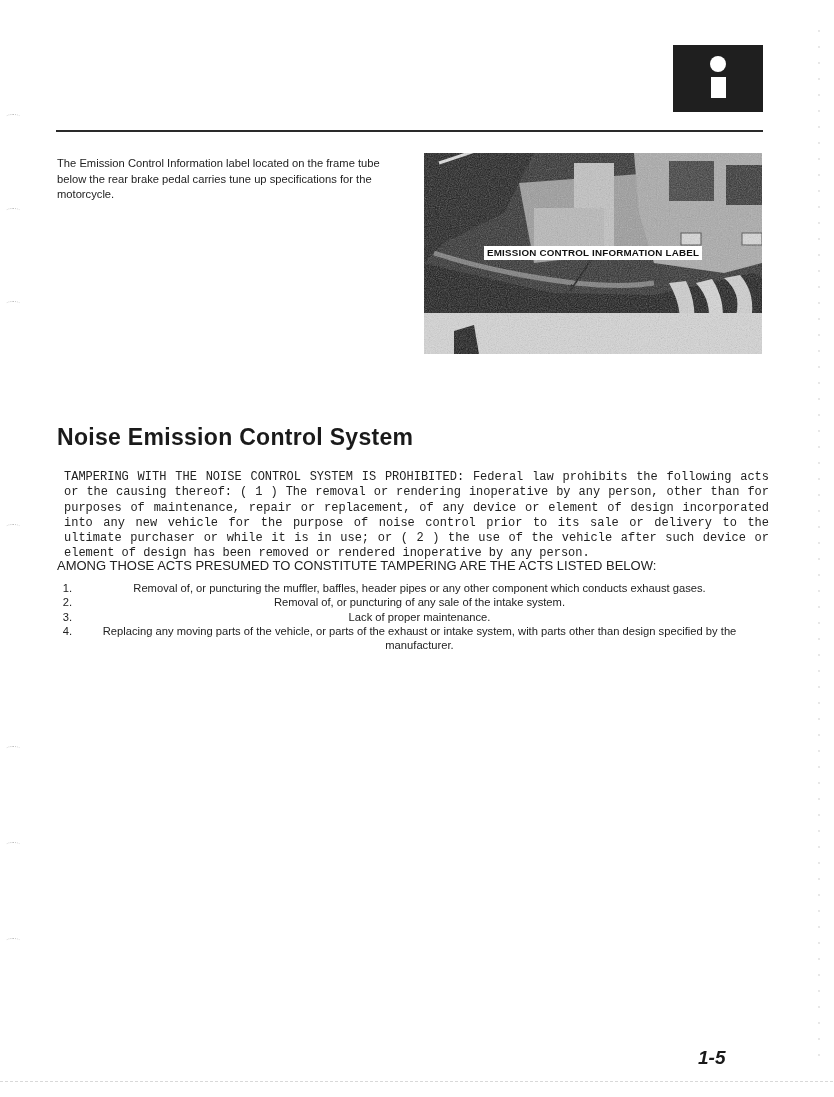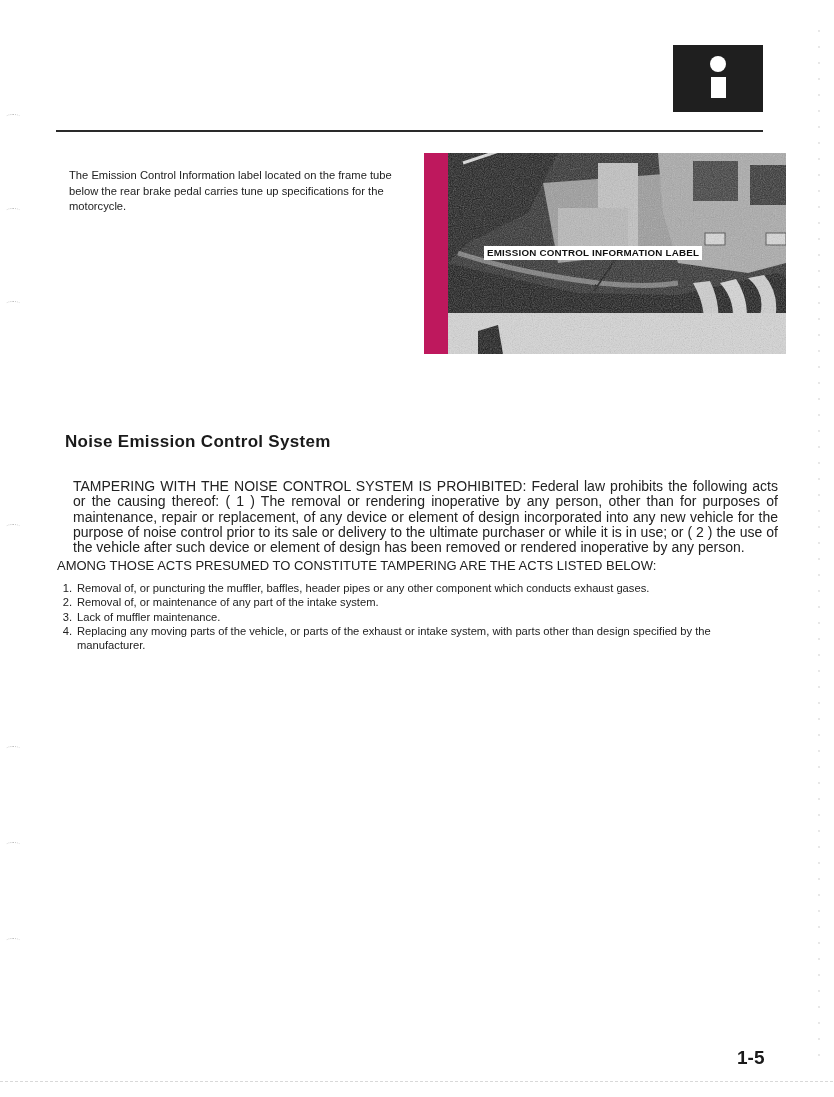--- a/index.html
+++ b/index.html
@@ -22,54 +22,55 @@
     .header-rule {
       position: absolute; left: 56px; top: 130px; width: 707px; height: 2px;
       background: #2a2a2a;
     }
     .intro-text {
       position: absolute; left: 57px; top: 156px; width: 345px;
       font-size: 11.2px; line-height: 15.5px; color: #222;
     }
     .photo {
       position: absolute; left: 424px; top: 153px; width: 338px; height: 201px;
-      overflow: hidden; background: #be185d; padding-left: 24px;
+      overflow: hidden; background: #8b5cf6;
     }
     .photo svg { display: block; }
     .photo-label {
       position: absolute; left: 60px; top: 93px;
       background: #ffffff; color: #111; font-weight: bold;
       font-size: 9.8px; line-height: 12px; padding: 1px 3px; letter-spacing: 0.2px;
       white-space: nowrap;
     }
     .section-title {
       position: absolute; left: 57px; top: 424px;
-      font-size: 17px; font-weight: bold; color: #1a1a1a; letter-spacing: 0.3px;
-      margin: 8px;
+      font-size: 23px; font-weight: bold; color: #1a1a1a; letter-spacing: 0.3px;
+      margin: 0;
     }
     .paragraph {
       position: absolute; left: 57px; top: 463px; width: 705px;
-      font-size: 14px; line-height: 15.3px; text-align: justify; color: #222;
-      margin: 16px;
+      font-size: 12px; line-height: 15.3px; text-align: justify; color: #222;
+      margin: 7px;
+      font-family: Liberation Mono, monospace;
     }
     .list-intro {
       position: absolute; left: 57px; top: 558px; width: 705px;
       font-size: 13px; line-height: 15px; color: #222; margin: 0;
     }
     .acts-list {
       position: absolute; left: 57px; top: 581px; width: 705px;
       font-size: 11.2px; line-height: 14.3px; color: #222;
       margin: 0; padding: 0; list-style: none;
     }
     .acts-list li { display: flex; }
     .acts-list .num { width: 15px; flex: 0 0 15px; text-align: right; padding-right: 5px; }
-    .acts-list .txt { flex: 1; }
+    .acts-list .txt { flex: 1; text-align: center; }
     .page-number {
-      position: absolute; left: 737px; top: 1047px;
-      font-size: 19px; font-weight: bold; color: #1a1a1a;
+      position: absolute; left: 698px; top: 1047px;
+      font-size: 19px; font-weight: bold; color: #1a1a1a; font-style: italic;
     }
     .footer-rule {
       position: absolute; left: 0; top: 1081px; width: 834px; height: 1px;
       background: repeating-linear-gradient(90deg, #c8c8c8 0 3px, transparent 3px 5px);
       opacity: 0.7;
     }
     .scan-mark {
       position: absolute; width: 14px; height: 4px;
       border-top: 1px dotted #bdbdbd; border-radius: 50% 50% 0 0;
     }
@@ -91,21 +92,21 @@
 <div class="scan-mark" style="left:6px;top:842px;"></div>
 <div class="scan-mark" style="left:6px;top:938px;"></div>
 
 <div class="info-badge">
   <div class="dot"></div>
   <div class="stem"></div>
 </div>
 
 <div class="header-rule"></div>
 
-<p class="intro-text" style="margin:12px;">The Emission Control Information label located on the frame tube below the rear brake pedal carries tune up specifications for the motorcycle.</p>
+<p class="intro-text" style="margin:0;">The Emission Control Information label located on the frame tube below the rear brake pedal carries tune up specifications for the motorcycle.</p>
 
 <div class="photo">
   <svg width="338" height="201" viewBox="0 0 338 201">
     <defs>
       <filter id="grain" x="0" y="0" width="100%" height="100%">
         <feTurbulence type="fractalNoise" baseFrequency="0.9" numOctaves="2" seed="3" result="n"></feTurbulence>
         <feColorMatrix type="saturate" values="0" in="n" result="g"></feColorMatrix>
         <feComponentTransfer in="g" result="g2">
           <feFuncA type="linear" slope="0.45"></feFuncA>
         </feComponentTransfer>
@@ -143,25 +144,25 @@
 
 <p class="list-intro">AMONG THOSE ACTS PRESUMED TO CONSTITUTE TAMPERING ARE THE ACTS LISTED BELOW:</p>
 
 <ol class="acts-list">
   <li>
     <span class="num">1.</span>
     <span class="txt">Removal of, or puncturing the muffler, baffles, header pipes or any other component which conducts exhaust gases.</span>
   </li>
   <li>
     <span class="num">2.</span>
-    <span class="txt">Removal of, or maintenance of any part of the intake system.</span>
+    <span class="txt">Removal of, or puncturing of any sale of the intake system.</span>
   </li>
   <li>
     <span class="num">3.</span>
-    <span class="txt">Lack of muffler maintenance.</span>
+    <span class="txt">Lack of proper maintenance.</span>
   </li>
   <li>
     <span class="num">4.</span>
     <span class="txt">Replacing any moving parts of the vehicle, or parts of the exhaust or intake system, with parts other than design specified by the manufacturer.</span>
   </li>
 </ol>
 
 <div class="page-number">1-5</div>
 <div class="footer-rule"></div>
 

